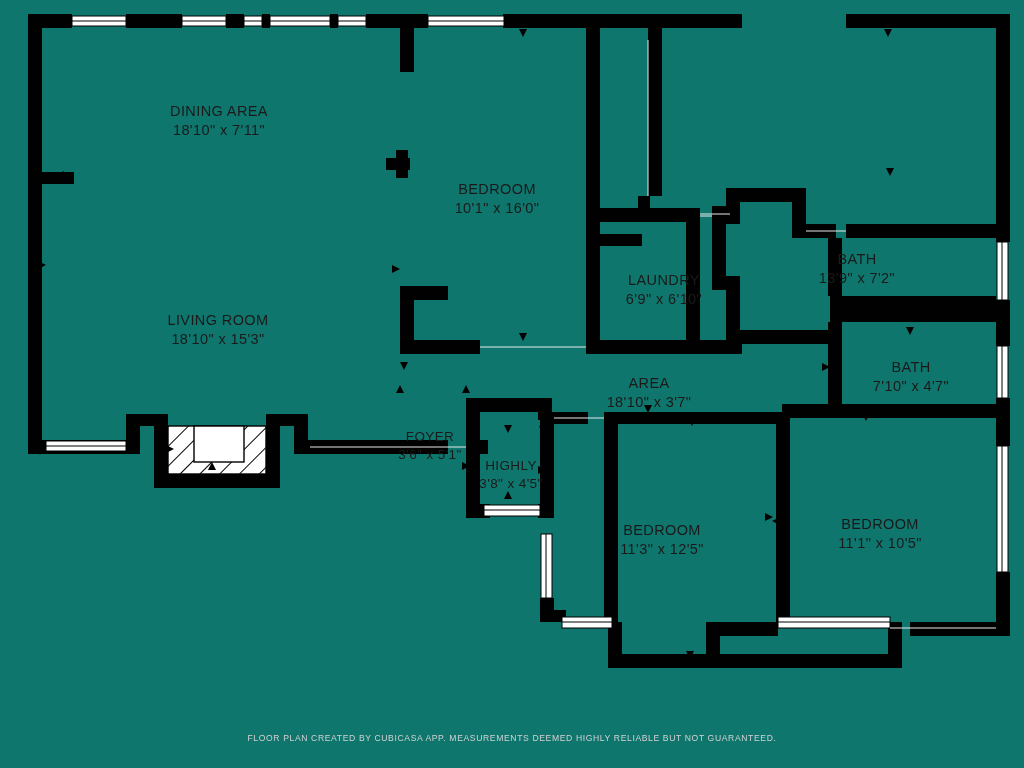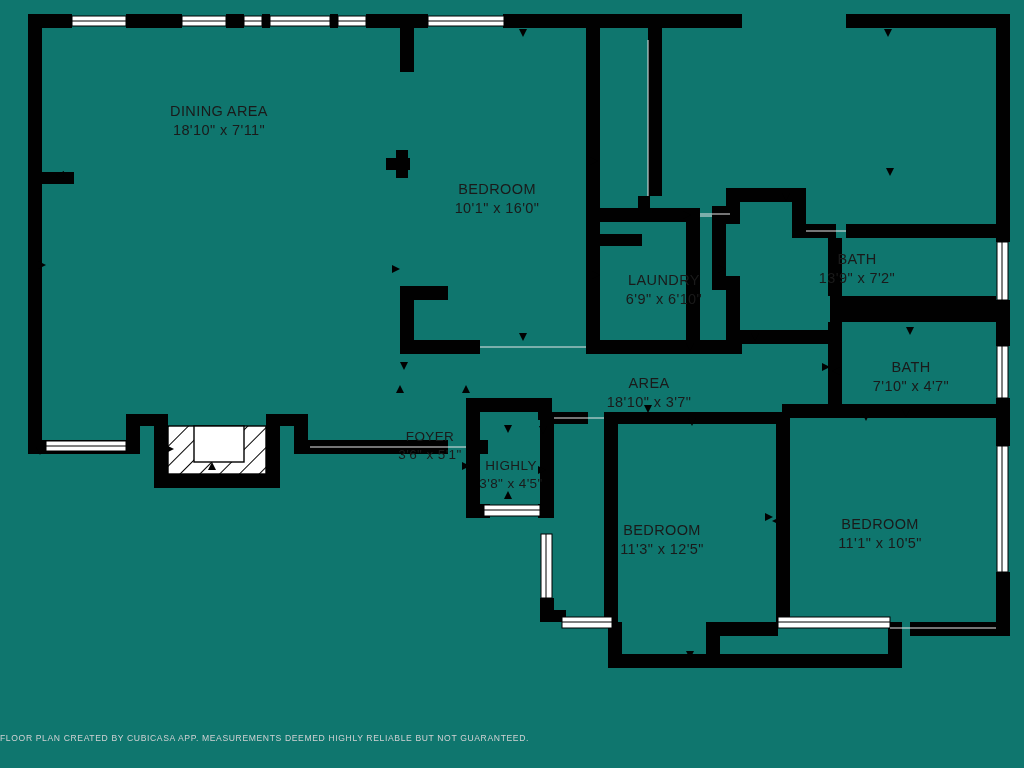--- a/index.html
+++ b/index.html
@@ -7,21 +7,21 @@
        font-family:"Liberation Sans","DejaVu Sans",sans-serif;}
   #stage{position:relative;width:1024px;height:768px;background:#0f766e;}
   svg#plan{position:absolute;left:0;top:0;width:1024px;height:768px;display:block;}
   .roomlbl{position:absolute;text-align:center;color:#1a1a1a;
            font-family:"Liberation Sans","DejaVu Sans",sans-serif;
            letter-spacing:.4px;line-height:1.32;white-space:nowrap;
            transform:translateX(-50%);}
   .roomlbl .nm{font-size:14.5px;display:block;}
   .roomlbl .dm{font-size:14.5px;display:block;}
   .small .nm,.small .dm{font-size:13.5px;}
-  .footer{position:absolute;left:0;right:0;top:733px;text-align:left;
+  .footer{position:absolute;left:0;right:0;top:733px;text-align:center;
           font-size:8.6px;letter-spacing:.62px;color:#d2d2d4;
           font-family:"Liberation Sans","DejaVu Sans",sans-serif;}
   .wall{fill:#010101;}
   .winglass{fill:#ffffff;stroke:#010101;stroke-width:1;}
   .winline{stroke:#010101;stroke-width:1;fill:none;}
   .hatch{fill:url(#hx);stroke:#010101;stroke-width:1.4;}
   .hatchbox{fill:#ffffff;stroke:#010101;stroke-width:1.4;}
   .arrow{fill:#010101;}
   .thin{stroke:#e9e9ea;stroke-width:1;fill:none;}
 </style>
@@ -276,20 +276,24 @@
     <span class="nm">DINING AREA</span>
     <span class="dm">18'10" x 7'11"</span>
   </div>
 
   <div class="roomlbl" style="left:497px;top:180px;">
     <span class="nm">BEDROOM</span>
     <span class="dm">10'1" x 16'0"</span>
   </div>
 
 
+  <div class="roomlbl" style="left:218px;top:311px;">
+    <span class="nm">LIVING ROOM</span>
+    <span class="dm">18'10" x 15'3"</span>
+  </div>
 
   <div class="roomlbl" style="left:664px;top:271px;">
     <span class="nm">LAUNDRY</span>
     <span class="dm">6'9" x 6'10"</span>
   </div>
 
   <div class="roomlbl" style="left:857px;top:250px;">
     <span class="nm">BATH</span>
     <span class="dm">13'9" x 7'2"</span>
   </div>

